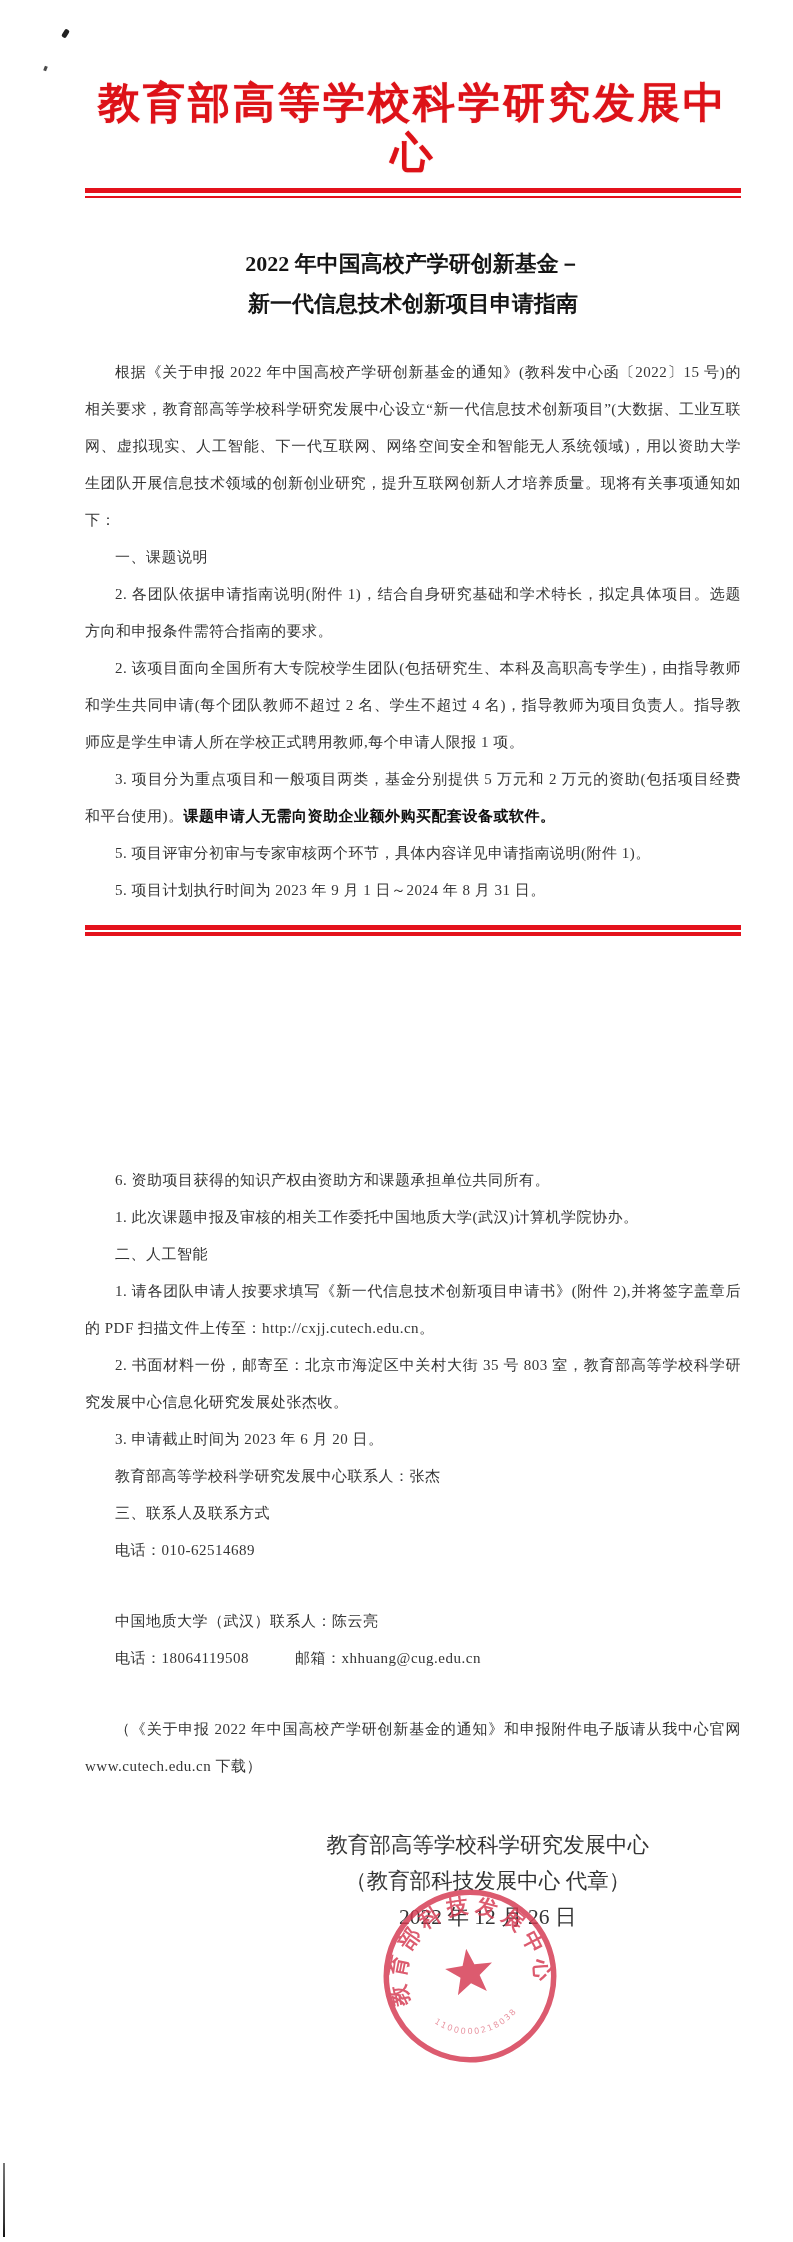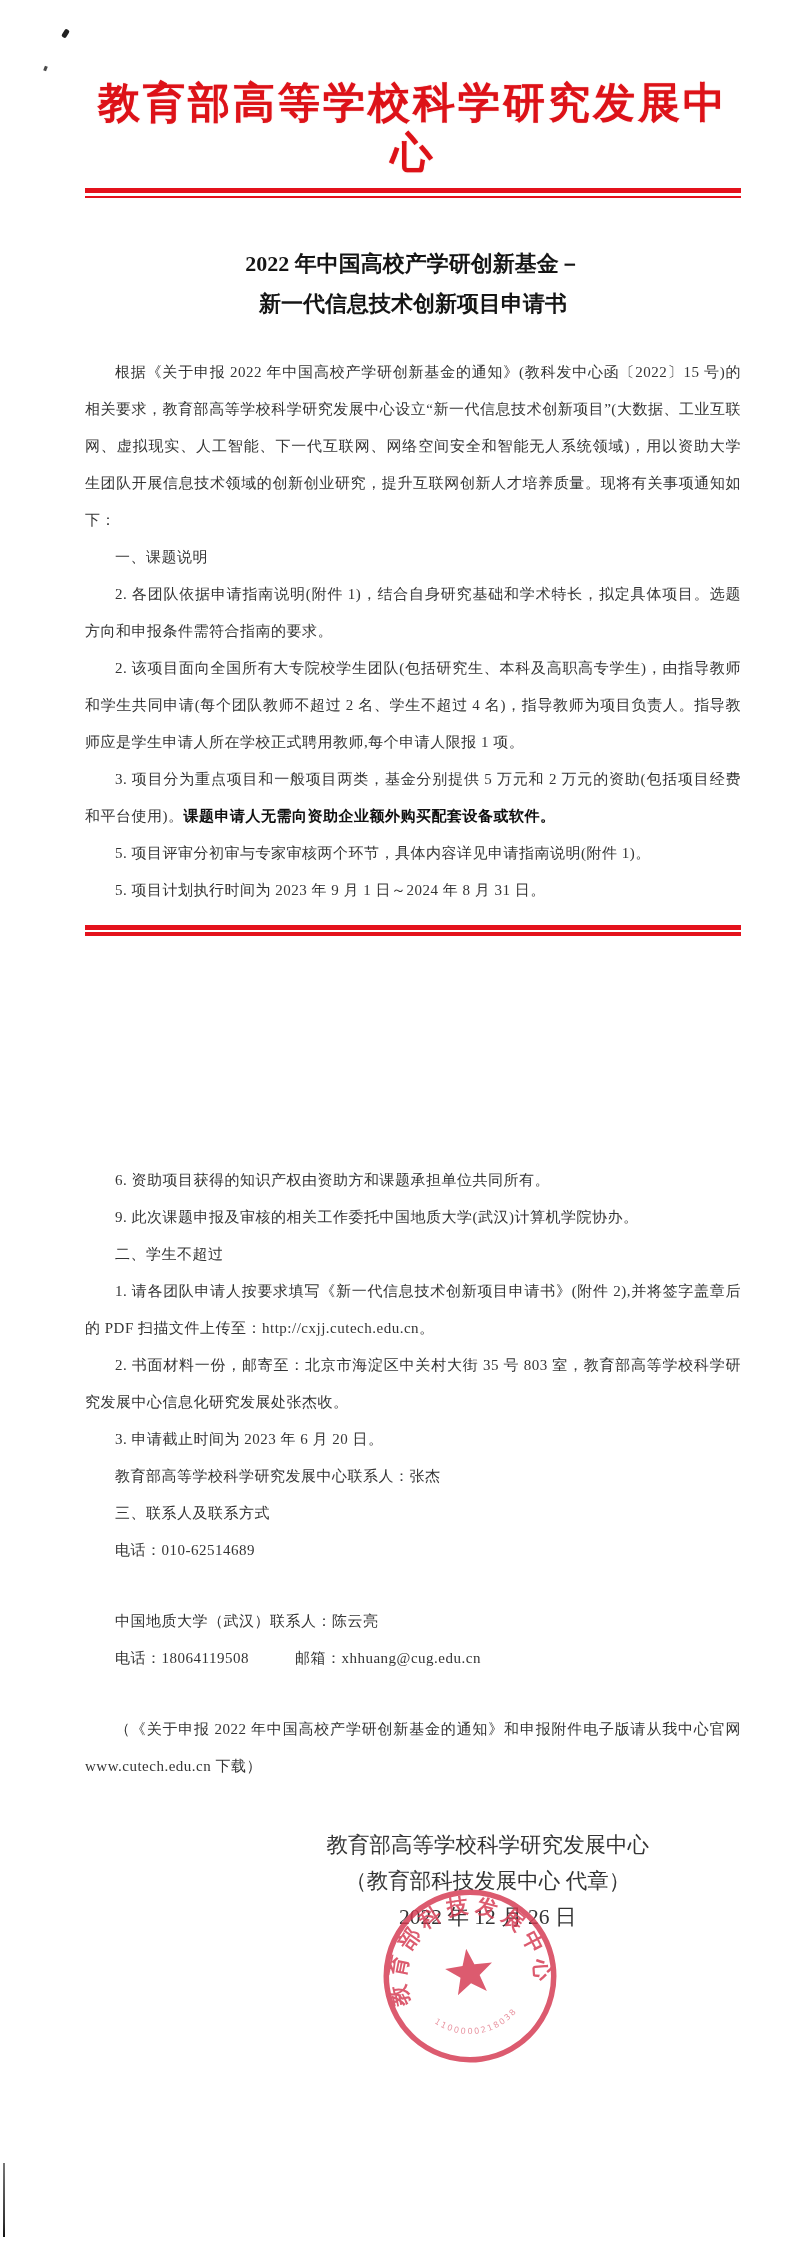--- a/index.html
+++ b/index.html
@@ -105,21 +105,21 @@
     <div class="org-header">教育部高等学校科学研究发展中心</div>
 
     <div class="rule">
       <div class="thick"></div>
         <div class="gap"></div>
         <div class="thin"></div>
     </div>
 
     <div class="doc-title">
       <div>2022 年中国高校产学研创新基金－</div>
-      <div>新一代信息技术创新项目申请书</div>
+      <div>新一代信息技术创新项目申请指南</div>
     </div>
 
     <div class="body-block">
       <p class="para">根据《关于申报 2022 年中国高校产学研创新基金的通知》(教科发中心函〔2022〕15 号)的相关要求，教育部高等学校科学研究发展中心设立“新一代信息技术创新项目”(大数据、工业互联网、虚拟现实、人工智能、下一代互联网、网络空间安全和智能无人系统领域)，用以资助大学生团队开展信息技术领域的创新创业研究，提升互联网创新人才培养质量。现将有关事项通知如下：</p>
       <p class="para">一、课题说明</p>
       <p class="para">2. 各团队依据申请指南说明(附件 1)，结合自身研究基础和学术特长，拟定具体项目。选题方向和申报条件需符合指南的要求。</p>
       <p class="para">2. 该项目面向全国所有大专院校学生团队(包括研究生、本科及高职高专学生)，由指导教师和学生共同申请(每个团队教师不超过 2 名、学生不超过 4 名)，指导教师为项目负责人。指导教师应是学生申请人所在学校正式聘用教师,每个申请人限报 1 项。</p>
       <p class="para"><span>3. 项目分为重点项目和一般项目两类，基金分别提供 5 万元和 2 万元的资助(包括项目经费和平台使用)。</span><b>课题申请人无需向资助企业额外购买配套设备或软件。</b></p>
       <p class="para">5. 项目评审分初审与专家审核两个环节，具体内容详见申请指南说明(附件 1)。</p>
       <p class="para">5. 项目计划执行时间为 2023 年 9 月 1 日～2024 年 8 月 31 日。</p>
@@ -128,22 +128,22 @@
     <div class="rule rule2 page1-footer-rule">
       <div class="thick"></div>
         <div class="gap"></div>
         <div class="thin"></div>
     </div>
 
     <div class="page-gap"></div>
 
     <div class="body-block">
       <p class="para">6. 资助项目获得的知识产权由资助方和课题承担单位共同所有。</p>
-      <p class="para">9. 此次课题申报及审核的相关工作委托中国地质大学(武汉)计算机学院协办。</p>
-      <p class="para">二、学生不超过</p>
+      <p class="para">1. 此次课题申报及审核的相关工作委托中国地质大学(武汉)计算机学院协办。</p>
+      <p class="para">二、人工智能</p>
       <p class="para">1. 请各团队申请人按要求填写《新一代信息技术创新项目申请书》(附件 2),并将签字盖章后的 PDF 扫描文件上传至：http://cxjj.cutech.edu.cn。</p>
       <p class="para">2. 书面材料一份，邮寄至：北京市海淀区中关村大街 35 号 803 室，教育部高等学校科学研究发展中心信息化研究发展处张杰收。</p>
       <p class="para">3. 申请截止时间为 2023 年 6 月 20 日。</p>
       <p class="para contact-line">教育部高等学校科学研究发展中心联系人：张杰</p>
       <p class="para">三、联系人及联系方式</p>
       <p class="para contact-line">电话：010-62514689</p>
       <p class="para contact-line" style="margin-top:34px;">中国地质大学（武汉）联系人：陈云亮</p>
       <p class="para contact-line"><span>电话：18064119508</span><span class="phone-gap"></span><span>邮箱：xhhuang@cug.edu.cn</span></p>
       <p class="para closing">（《关于申报 2022 年中国高校产学研创新基金的通知》和申报附件电子版请从我中心官网 www.cutech.edu.cn 下载）</p>
     </div>

